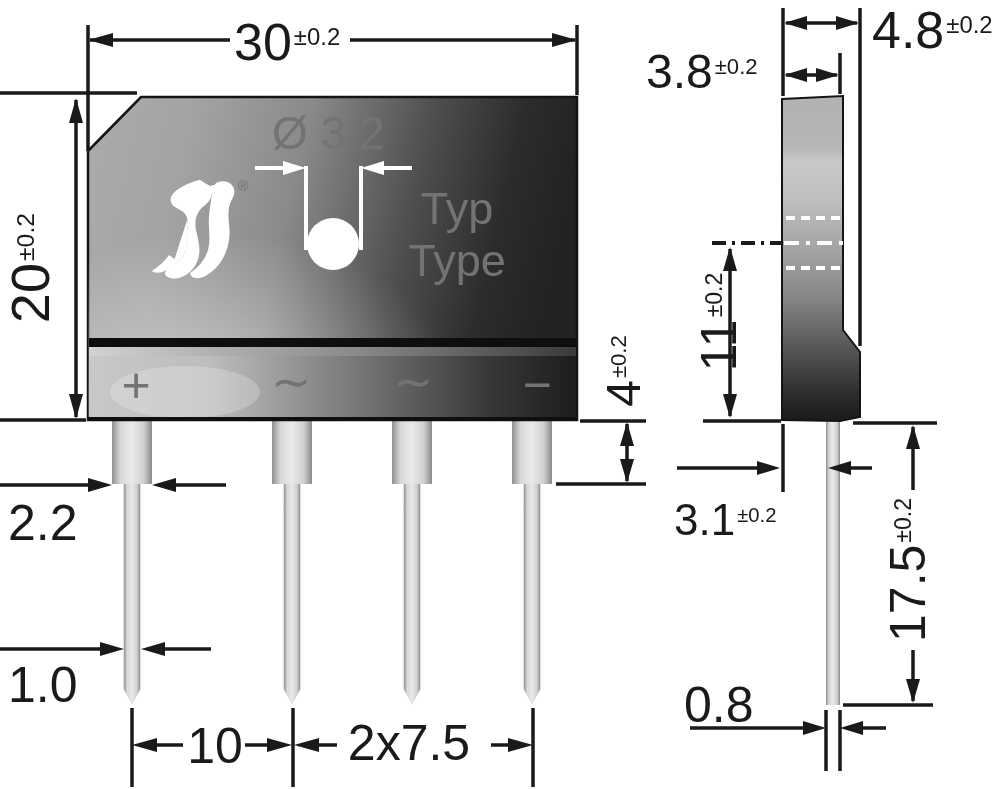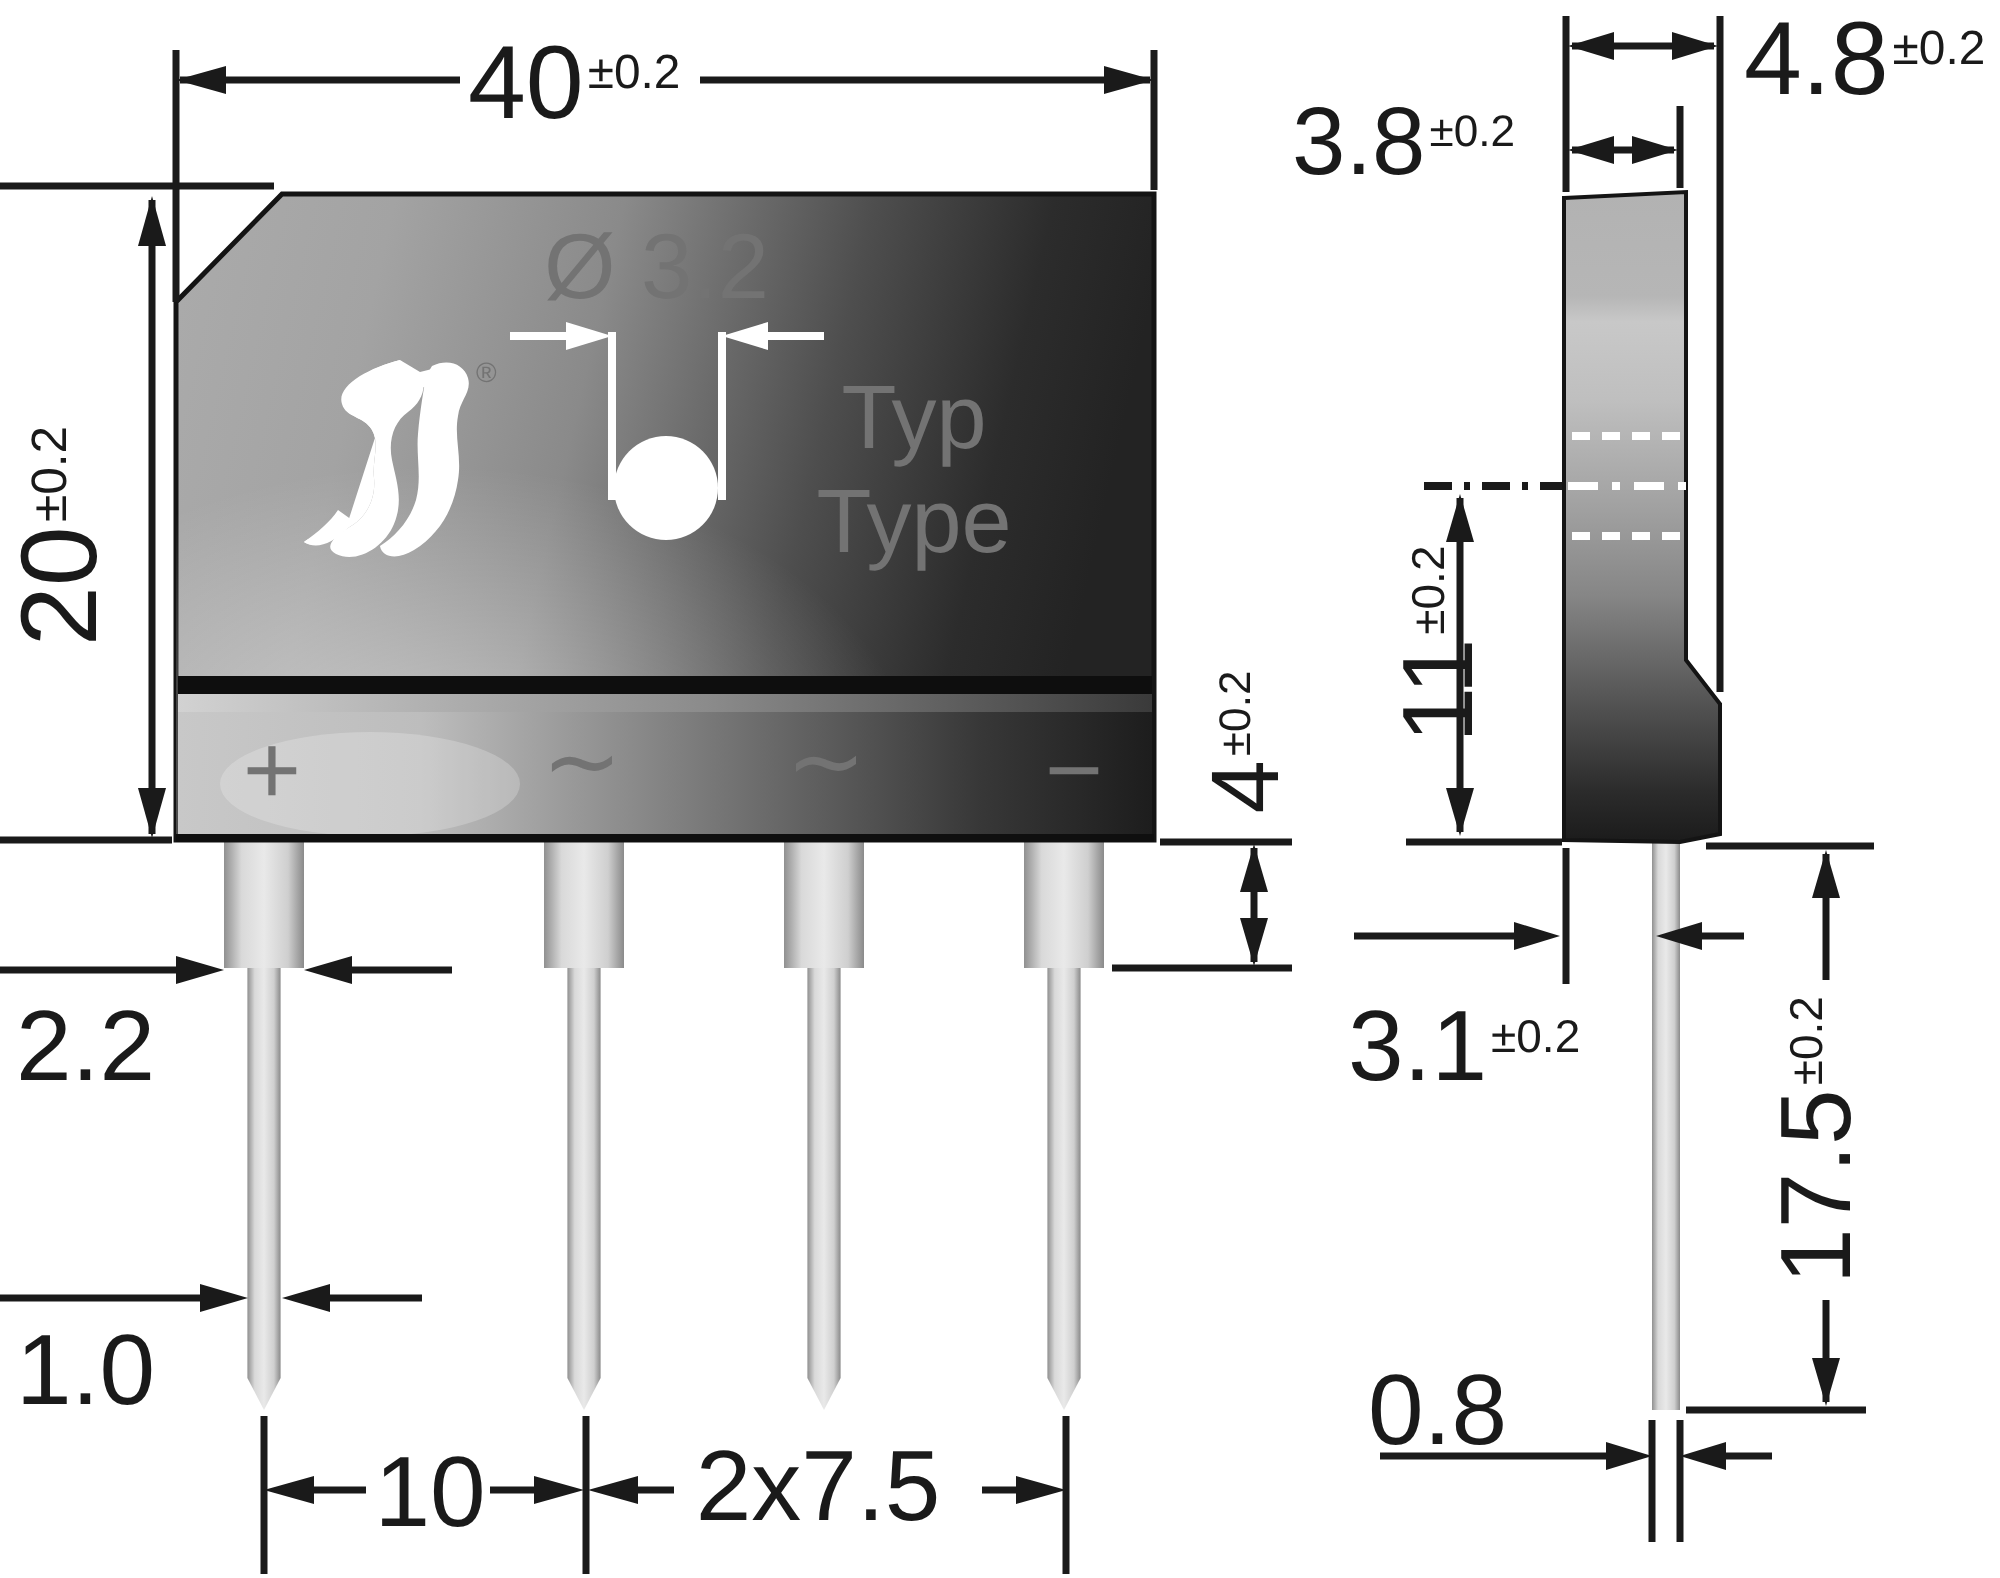--- a/index.html
+++ b/index.html
@@ -193,21 +193,21 @@
     <polygon points="780,468 757,461 757,475"></polygon>
     <polygon points="828,468 851,461 851,475"></polygon>
     <polygon points="913,425 906,449 920,449"></polygon>
     <polygon points="913,703 906,679 920,679"></polygon>
     <polygon points="826,728 803,721 803,735"></polygon>
     <polygon points="840,728 863,721 863,735"></polygon>
   </g>
 </svg>
 
 <div class="lbl" style="left:234px;top:16px;font-size:52px;">
-  <span>40</span><sup>±0.2</sup>
+  <span>30</span><sup>±0.2</sup>
 </div>
 
 <div class="lbl c rot" style="left:-58px;top:241px;width:176px;font-size:54px;">
   <span>20</span><sup>±0.2</sup>
 </div>
 
 <div class="lbl w" style="left:272px;top:110px;font-size:46px;">Ø 3.2</div>
 
 <div class="lbl c w" style="left:398px;top:183px;width:118px;font-size:45px;line-height:1.16;">
   <div>Typ</div>
@@ -235,21 +235,21 @@
 </div>
 
 <div class="lbl" style="left:872px;top:4px;font-size:52px;">
   <span>4.8</span><sup>±0.2</sup>
 </div>
 
 <div class="lbl c rot" style="left:639px;top:297px;width:160px;font-size:50px;">
   <span>11</span><sup>±0.2</sup>
 </div>
 
-<div class="lbl" style="left:674px;top:498px;font-size:50px;">
+<div class="lbl" style="left:674px;top:498px;font-size:44px;">
   <span>3.1</span><sup>±0.2</sup>
 </div>
 
 <div class="lbl c rot" style="left:808px;top:545px;width:200px;font-size:50px;">
   <span>17.5</span><sup>±0.2</sup>
 </div>
 
 <div class="lbl" style="left:684px;top:680px;font-size:50px;">0.8</div>
 
 </div>

